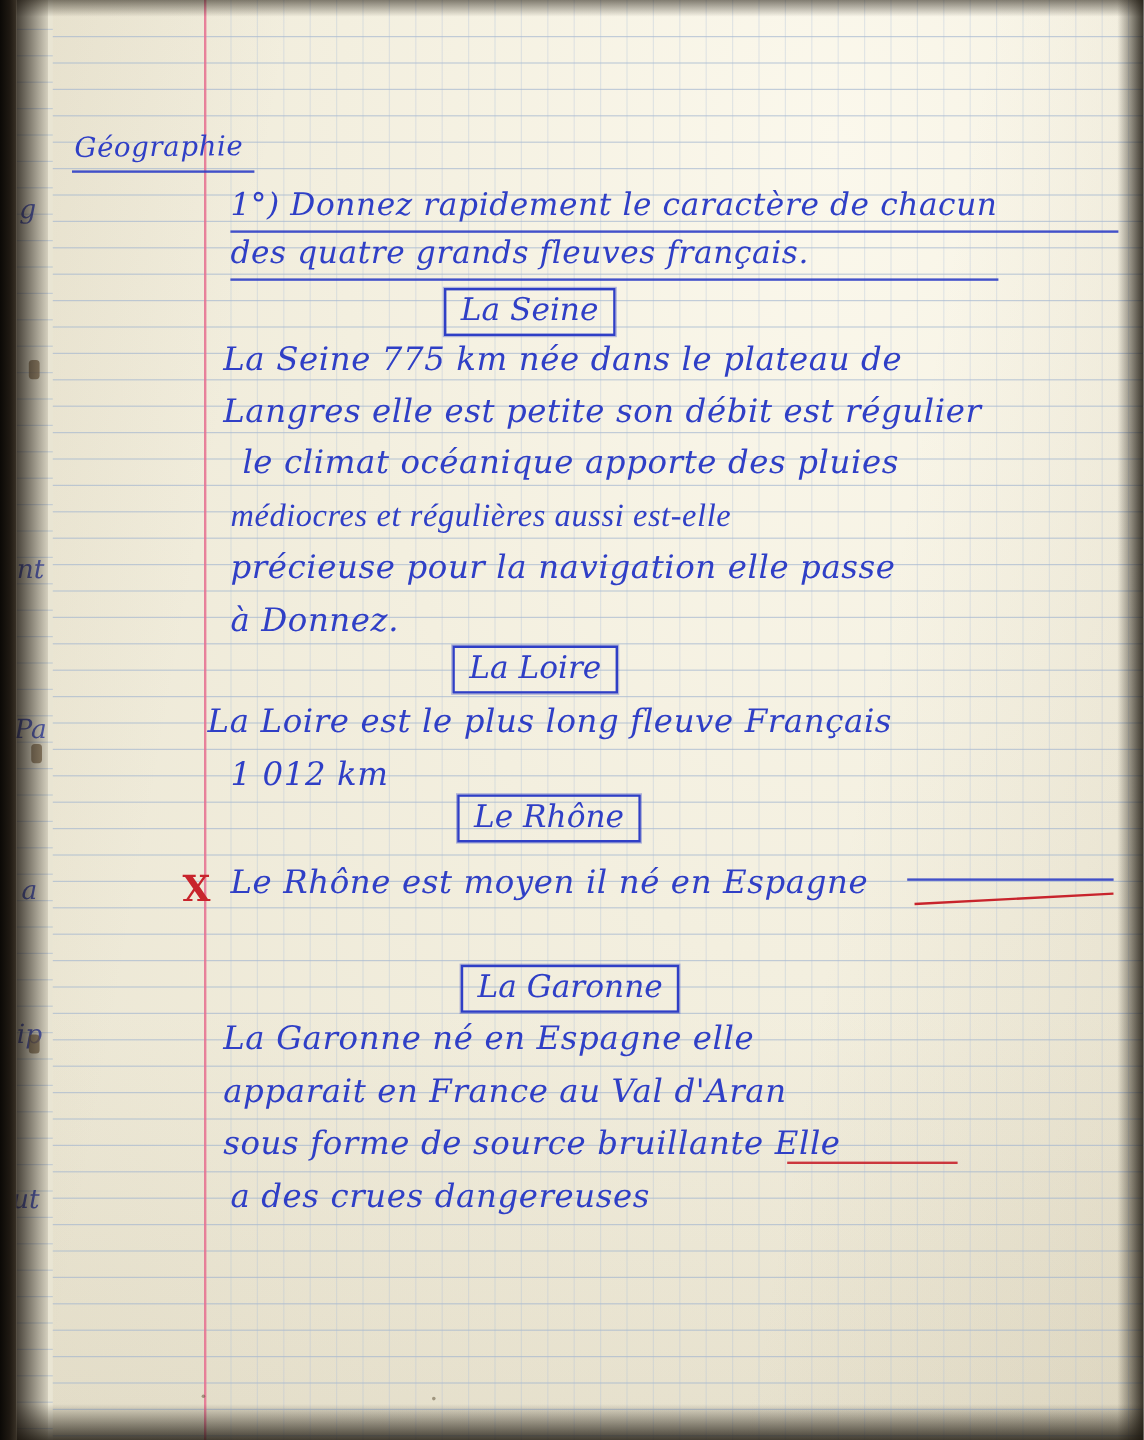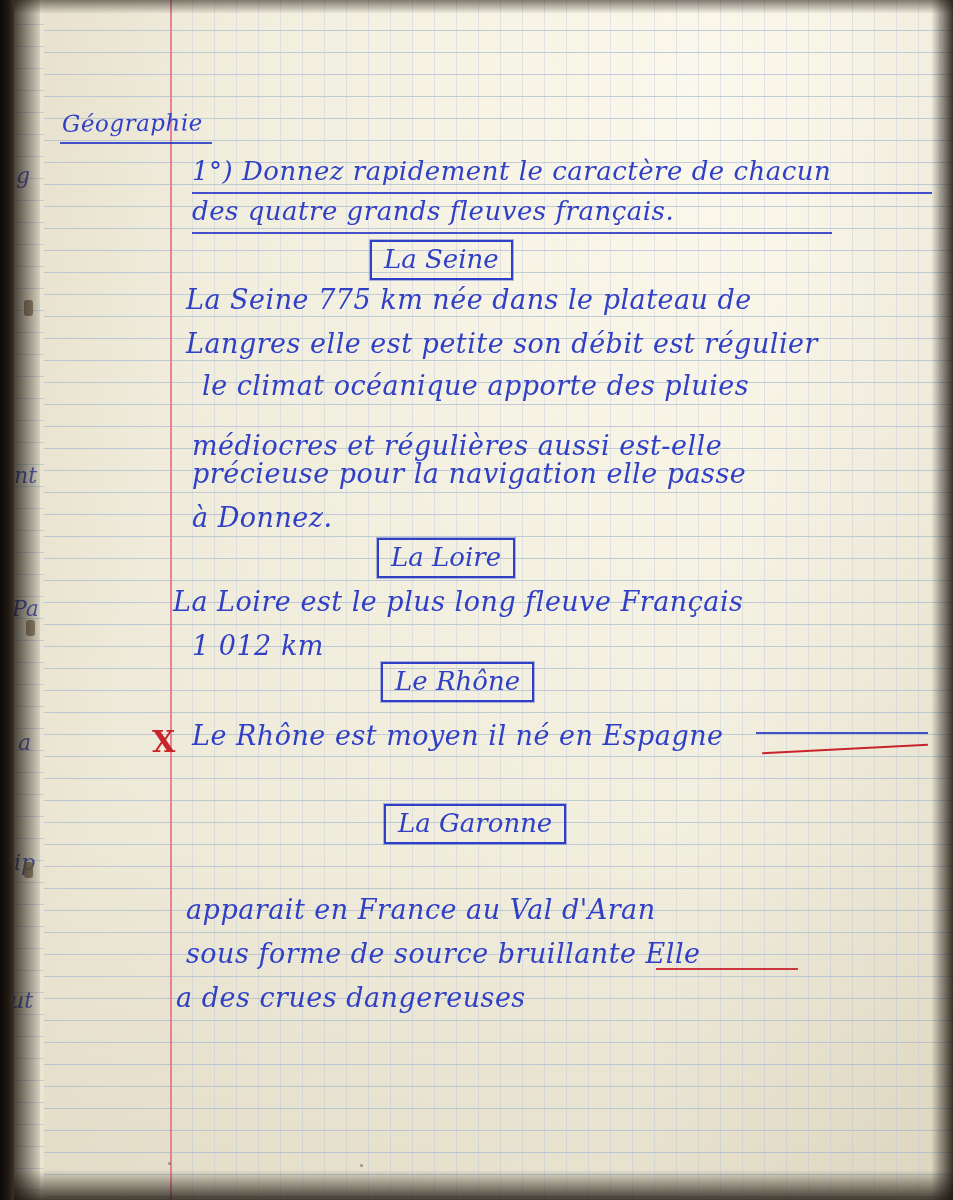--- a/index.html
+++ b/index.html
@@ -399,41 +399,42 @@
     <div class="hand body-line ink-blue" style="left:148px; top:158px; font-size:26px;">1°) Donnez rapidement le caractère de chacun</div>
     <div class="hand body-line ink-blue" style="left:148px; top:198px; font-size:26px;">des quatre grands fleuves français.</div>
     <div class="ul" style="left:148px; top:192px; width:740px;"></div>
     <div class="ul" style="left:148px; top:232px; width:640px;"></div>
 
     <div class="boxed double" style="left:326px; top:240px;">La Seine</div>
 
     <div class="hand body-line ink-blue" style="left:142px; top:286px;">La Seine 775 km née dans le plateau de</div>
     <div class="hand body-line ink-blue" style="left:142px; top:330px;">Langres elle est petite son débit est régulier</div>
     <div class="hand body-line ink-blue" style="left:158px; top:372px;">le climat océanique apporte des pluies</div>
-    <div class="hand body-line ink-blue" style="left:148px; top:432px;">médiocres et régulières aussi est-elle</div>
+    <div class="hand body-line ink-blue" style="left:148px; top:416px;font-family:Liberation Serif, serif;">médiocres et régulières aussi est-elle</div>
     <div class="hand body-line ink-blue" style="left:148px; top:460px;">précieuse pour la navigation elle passe</div>
     <div class="hand body-line ink-blue" style="left:148px; top:504px;">à Donnez.</div>
 
     <div class="boxed double" style="left:333px; top:538px;">La Loire</div>
 
     <div class="hand body-line ink-blue" style="left:129px; top:588px;">La Loire est le plus long fleuve Français</div>
     <div class="hand body-line ink-blue" style="left:148px; top:632px;">1 012 km</div>
 
     <div class="boxed double" style="left:337px; top:662px;">Le Rhône</div>
 
     <div class="mark-x" style="left:108px; top:724px;">X</div>
     <div class="hand body-line ink-blue" style="left:148px; top:722px;">Le Rhône est moyen il né en Espagne</div>
     <div class="strike-red" style="left:718px; top:748px; width:166px;"></div>
     <div class="ul" style="left:712px; top:732px; width:172px;"></div>
 
     <div class="boxed double" style="left:340px; top:804px;">La Garonne</div>
 
+    <div class="hand body-line ink-blue" style="left:142px; top:852px;">La Garonne né en Espagne elle</div>
     <div class="hand body-line ink-blue" style="left:142px; top:896px;">apparait en France au Val d'Aran</div>
     <div class="hand body-line ink-blue" style="left:142px; top:940px;">sous forme de source bruillante Elle</div>
-    <div class="hand body-line ink-blue" style="left:132px; top:984px;">a des crues dangereuses</div>
+    <div class="hand body-line ink-blue" style="left:148px; top:984px;">a des crues dangereuses</div>
     <div class="ul-red" style="left:612px; top:968px; width:142px;"></div>
   </div>
 
   <div class="spine"></div>
   <div class="spine-shadow"></div>
   <div class="top-edge"></div>
   <div class="right-edge"></div>
   <div class="bottom-edge"></div>
 
   <div class="punch" style="left:24px; top:300px;"></div>

